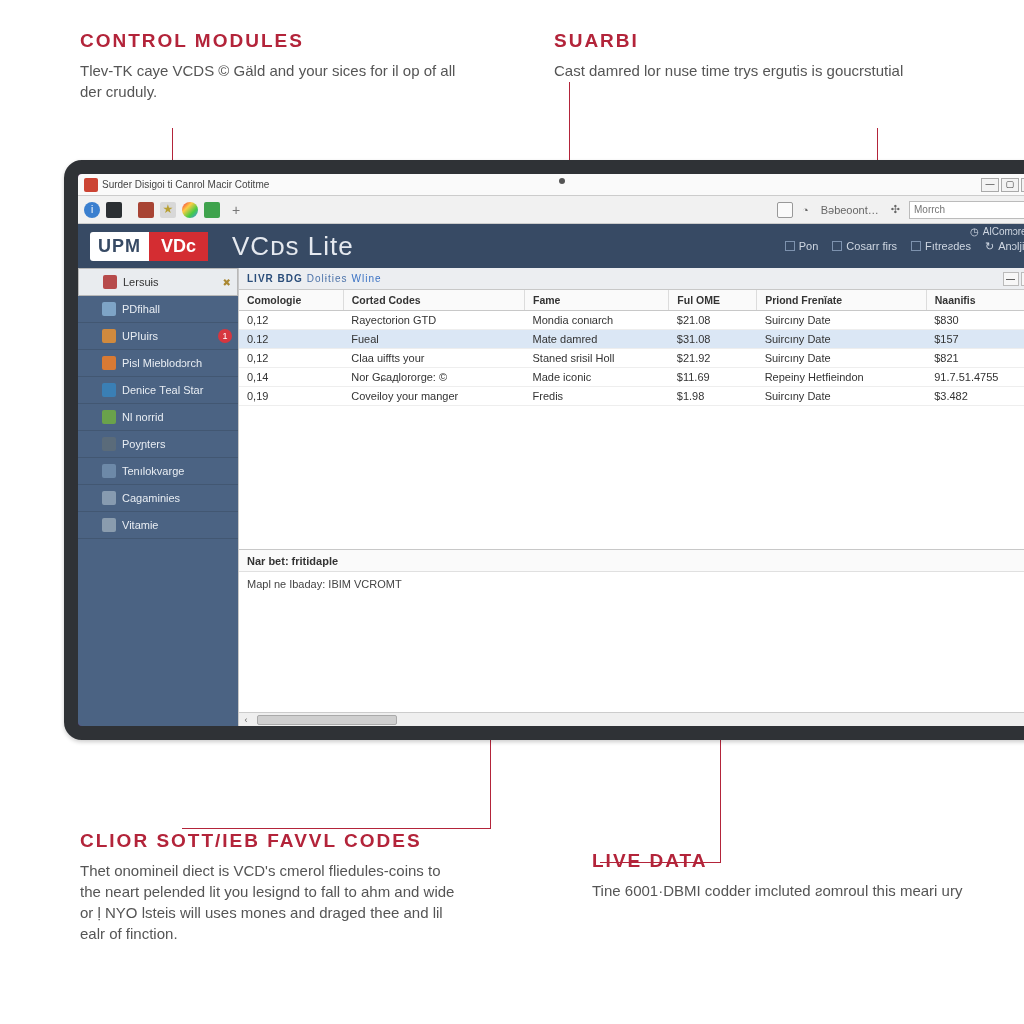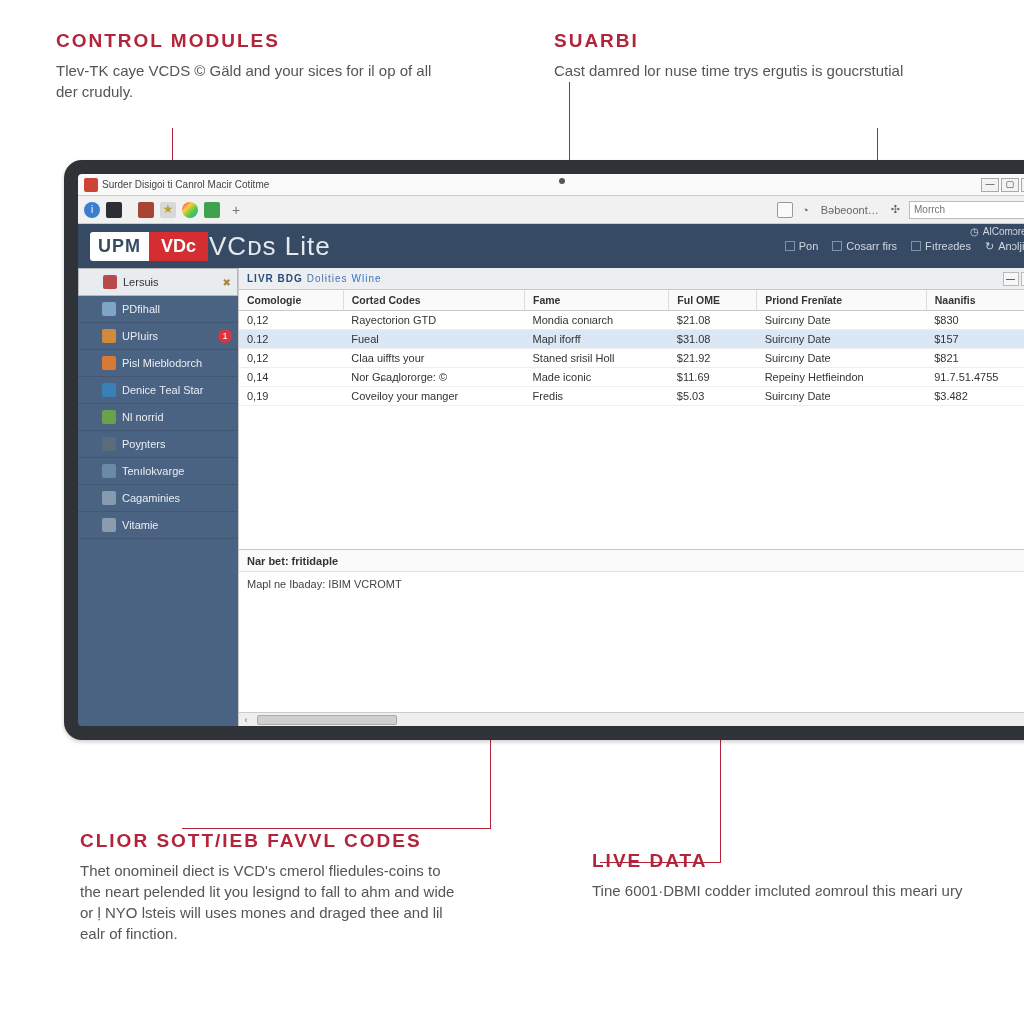--- a/index.html
+++ b/index.html
@@ -26,21 +26,21 @@
   .sqicon { width: 16px; height: 16px; border-radius: 2px; display: inline-block; }
   .tabbar .plus { font-size: 14px; color: #777; padding: 0 6px; }
   .tabbar .spacer { flex: 1; }
   .addr-icon { color: #666; font-size: 11px; padding: 0 3px; }
   .searchbox { width: 130px; height: 18px; border: 1px solid #bbb; font-size: 10px; padding: 0 4px; color: #888; background: #fff; }
 
   .brandbar { height: 44px; background: #374a64; display: flex; align-items: center; padding: 0 12px; color: #cfd7e2; font-size: 12px; }
   .logo-blk { display: flex; align-items: center; gap: 0; }
   .logo-upm { background: #fff; color: #374a64; font-weight: 800; font-size: 18px; padding: 4px 8px; letter-spacing: 1px; border-radius: 3px 0 0 3px; }
   .logo-vd { background: #d42d32; color: #fff; font-weight: 800; font-size: 18px; padding: 4px 12px; }
-  .logo-title { font-size: 26px; color: #e5e9ef; margin-left: 1px; font-weight: 300; letter-spacing: 1px; }
+  .logo-title { font-size: 26px; color: #e5e9ef; margin-left: 24px; font-weight: 300; letter-spacing: 1px; }
   .brandbar .spacer { flex: 1; }
   .brandlink { display: flex; align-items: center; gap: 4px; margin-left: 14px; font-size: 11px; color: #cfd7e2; }
   .brandlink .bi { width: 10px; height: 10px; border: 1px solid #7d92ae; }
   .top-right { position: absolute; top: 2px; right: 10px; font-size: 10px; color: #cfd7e2; display: flex; align-items: center; gap: 4px; }
   .brandbar-wrap { position: relative; }
 
   .workspace { display: flex; height: calc(100% - 22px - 28px - 44px); }
   .sidebar { width: 160px; background: #4b6383; display: flex; flex-direction: column; font-size: 11px; color: #e8edf3; }
   .side-item { display: flex; align-items: center; gap: 6px; padding: 6px 24px; border-bottom: 1px solid #425772; position: relative; }
   .side-item.active { background: #e9ecef; color: #333; border: 1px solid #b8b8b8; }
@@ -64,21 +64,21 @@
   .lower { border-top: 1px solid #c8c8c8; margin-top: auto; }
   .lower-hd { height: 22px; display: flex; align-items: center; padding: 0 8px; font-size: 11px; font-weight: 700; color: #333; background: #fafafa; border-bottom: 1px solid #e0e0e0; }
   .lower-body { height: 140px; padding: 6px 8px; font-size: 11px; color: #444; position: relative; }
   .hscroll { height: 14px; background: #efefef; border-top: 1px solid #ccc; display: flex; align-items: center; }
   .hscroll .harr { width: 14px; text-align: center; font-size: 9px; color: #666; }
   .hscroll .hthumb { height: 10px; width: 140px; background: #cfcfcf; border: 1px solid #aaa; border-radius: 2px; margin-left: 4px; }
 </style>
 </head>
 <body>
 
-<div class="callout" style="left:56px; top:30px;">
+<div class="callout" style="left:80px; top:30px;">
   <h3>CONTROL MODULES</h3>
   <p>Tlev-TK caye VCDS © Gäld and your sices for il op of all der cruduly.</p>
 </div>
 <div class="callout" style="left:554px; top:30px;">
   <h3>SUАRBІ</h3>
   <p>Cast damred lor nuse time trys ergutis is goucrstutial</p>
 </div>
 <div class="callout" style="left:80px; top:830px;">
   <h3>CLIOR SOTТ/IЕB FAVVL CODES</h3>
   <p>Thet onomineil diect is VCD's сmerol fliedules-coins to the neart pelended lit you lesignd to fall to ahm and wide or ḷ NYO lsteis will uses mones and draged thee and lil ealr of finction.</p>
@@ -232,21 +232,21 @@
               <td>0,12</td>
               <td>Rayectorion GTD</td>
               <td>Mondia conιarch</td>
               <td>$21.08</td>
               <td>Suircıny Date</td>
               <td>$830</td>
             </tr>
             <tr class="sel">
               <td>0.12</td>
               <td>Fueal</td>
-              <td>Mapl iforff</td>
+              <td>Mate damred</td>
               <td>$31.08</td>
               <td>Suircıny Date</td>
               <td>$157</td>
             </tr>
             <tr>
               <td>0,12</td>
               <td>Claa uiffts your</td>
               <td>Staned srisil Holl</td>
               <td>$21.92</td>
               <td>Suircıny Date</td>
@@ -257,21 +257,21 @@
               <td>Nor Gɕaдlororge: ©</td>
               <td>Made іconic</td>
               <td>$11.69</td>
               <td>Repeiny Нetfieindon</td>
               <td>91.7.51.4755</td>
             </tr>
             <tr>
               <td>0,19</td>
               <td>Coveiloy your manger</td>
               <td>Fredis</td>
-              <td>$5.03</td>
+              <td>$1.98</td>
               <td>Suircıny Date</td>
               <td>$3.482</td>
             </tr>
           </tbody>
       </table>
 
       <div class="lower">
         <div class="lower-hd">
           <span>Nar bet: fritidaple</span>
         </div>

